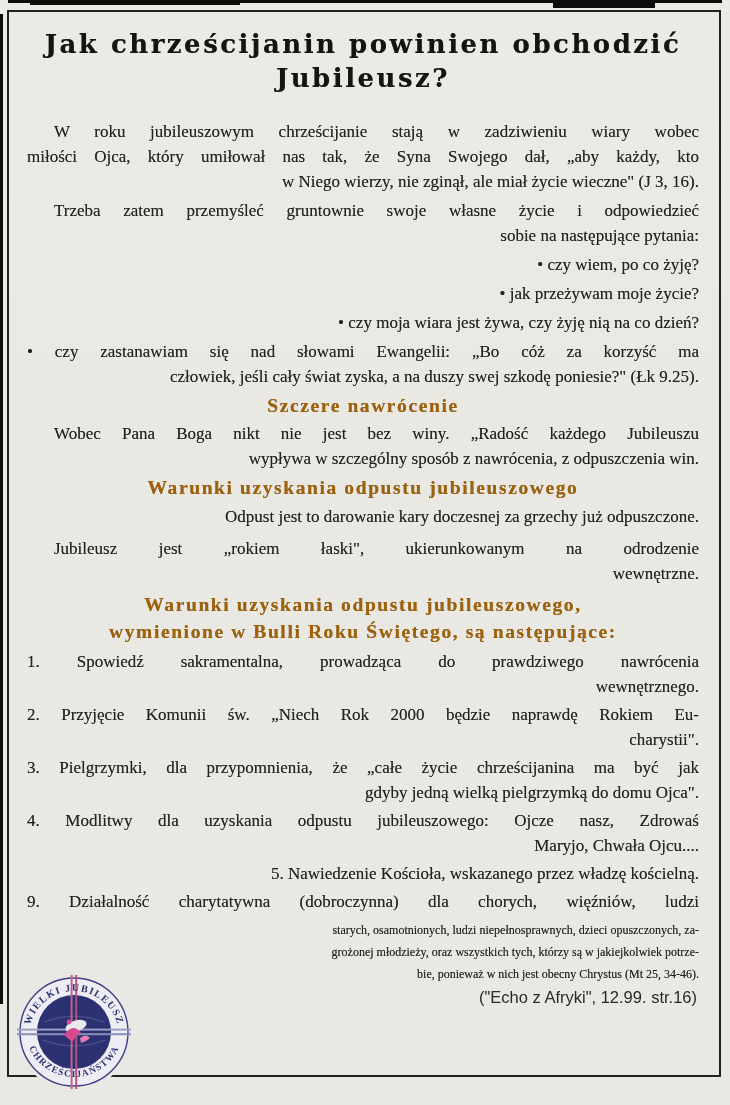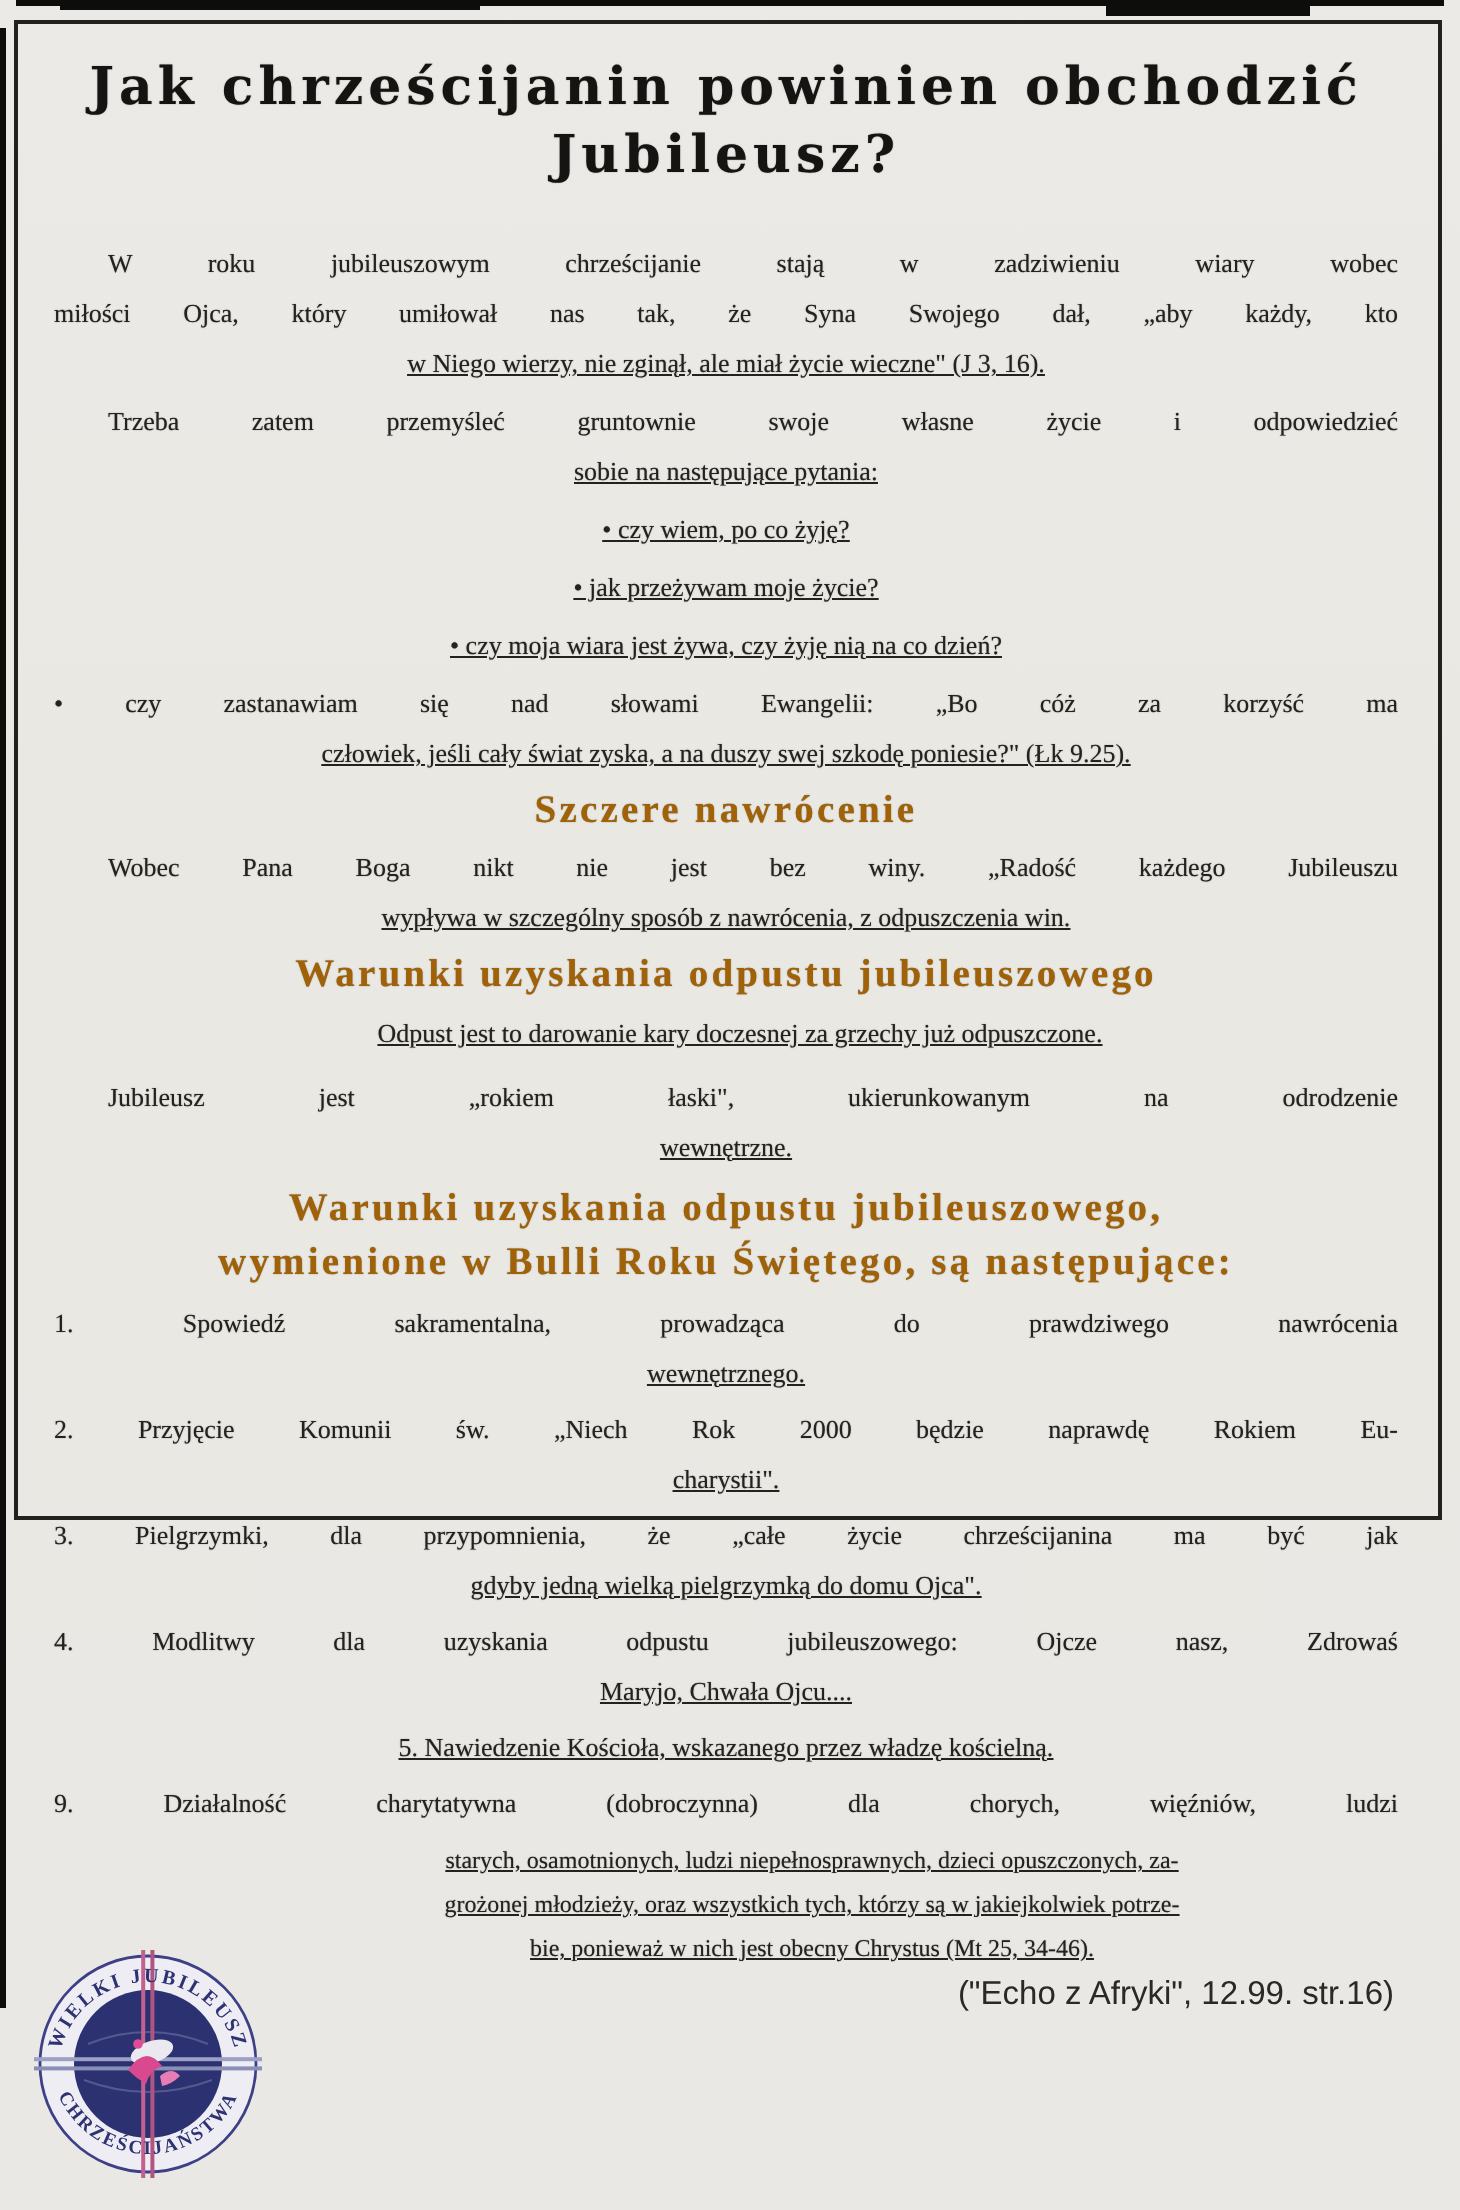--- a/index.html
+++ b/index.html
@@ -7,32 +7,32 @@
     width:730px;height:1105px;position:relative;overflow:hidden;
     background:linear-gradient(180deg,#eceae6 0%,#e9e8e3 40%,#eae8e4 100%);
     font-family:"Liberation Serif",serif;color:#23221f;
     -webkit-font-smoothing:antialiased;
   }
   .txtfx{text-shadow:0 0 .6px rgba(45,44,42,.55);}
   
   .artifact{position:absolute;background:#0d0d0c;}
   
   .frame{
-    position:absolute;left:7px;top:10px;width:714px;height:750px;
+    position:absolute;left:7px;top:10px;width:714px;height:1067px;
     border:2px solid #22211f;box-sizing:border-box;
     padding:0 20px 0 18px;
   }
   .title-line{
     font-family:"DejaVu Serif",serif;font-weight:bold;text-align:center;
     font-size:26px;line-height:34px;letter-spacing:2.5px;color:#151413;
   }
   #title{margin-top:15px;}
-  .t{font-size:13px;line-height:25px;}
+  .t{font-size:17px;line-height:25px;}
   .jl{text-align:justify;text-align-last:justify;}
-  .ll{text-align:center;text-decoration:underline;}
+  .ll{text-align:right;}
   .ind{text-indent:27px;}
   #p1{margin-top:24px;}
   #p2{margin-top:4px;}
   .bullet{margin-top:4px;}
   .h{
     font-weight:bold;text-align:center;font-size:19.5px;line-height:27px;
     letter-spacing:1.6px;color:#a16207;
   }
   #h-szczere{margin-top:3px;}
   #p-wobec{margin-top:2px;}

